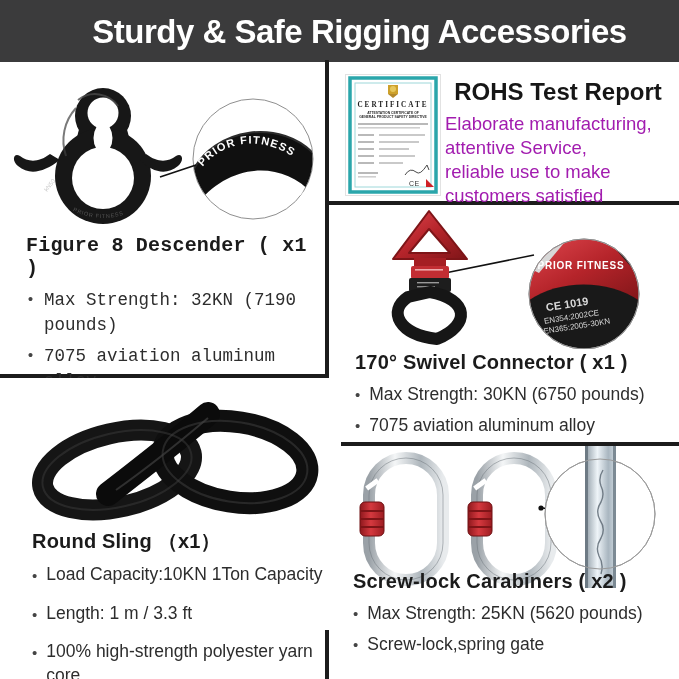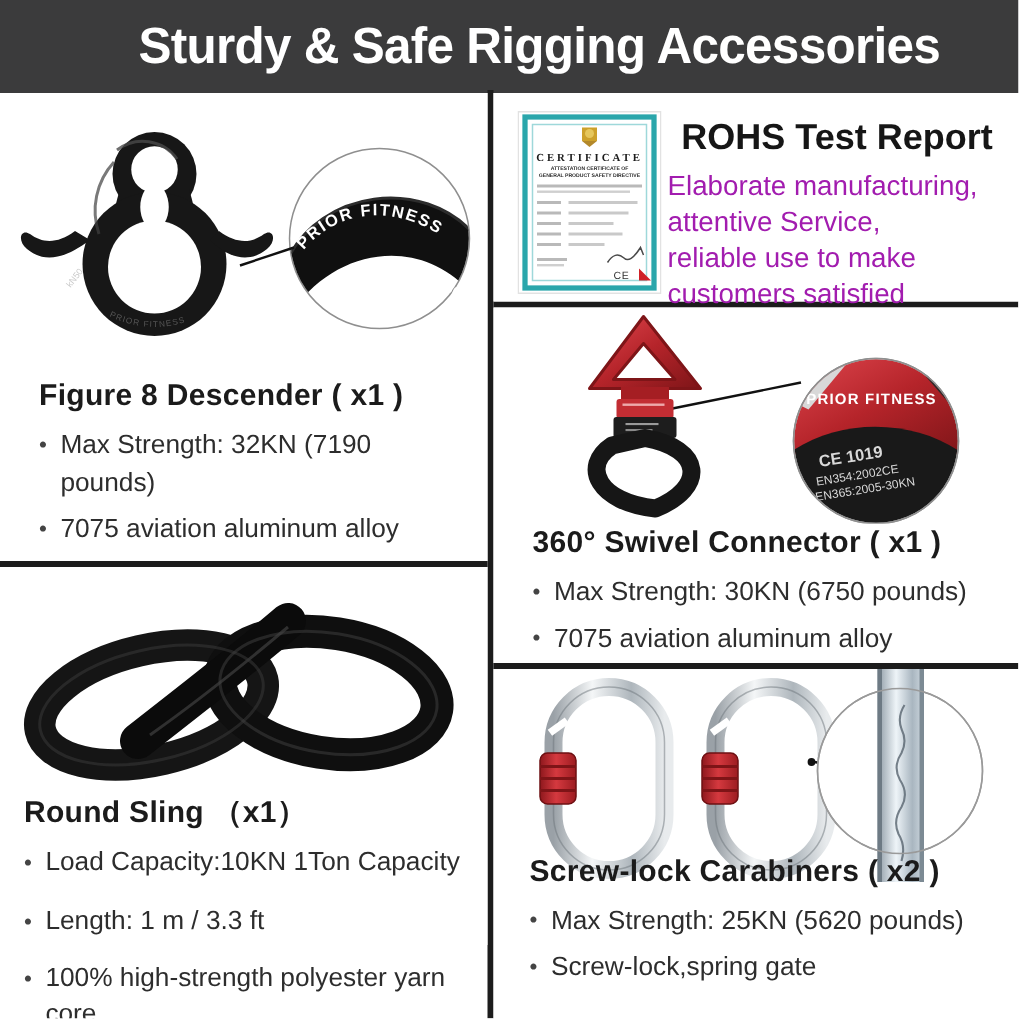--- a/index.html
+++ b/index.html
@@ -12,29 +12,29 @@
           transform:scaleX(0.97);white-space:nowrap;}
   
   .vline{position:absolute;left:325px;top:60px;width:4px;height:619px;background:#1c1c1c;}
   .hline{position:absolute;height:4px;background:#1c1c1c;}
   #lineA{left:0;top:374px;width:325px;}
   #lineC{left:329px;top:201px;width:350px;}
   #lineD{left:329px;top:442px;width:350px;}
   
   .sec{position:absolute;background:#fff;}
   #secA{left:0;top:62px;width:325px;height:312px;}
-  #secB{left:0;top:378px;width:325px;height:252px;}
+  #secB{left:16px;top:378px;width:325px;height:252px;}
   #secC{left:329px;top:62px;width:350px;height:139px;}
   #secD{left:329px;top:205px;width:350px;height:237px;}
   #secE{left:329px;top:446px;width:350px;height:233px;}
   .ptitle{font-size:20px;font-weight:700;color:#1b1b1b;letter-spacing:0.2px;margin:0;}
   ul.spec{list-style:none;margin:8px 0 0 0;padding:0;font-size:17.5px;color:#2d2d2d;}
   ul.spec li{display:flex;gap:9px;line-height:1.45;margin-bottom:5px;}
   ul.spec li .dot{flex:0 0 auto;color:#444;font-size:15px;line-height:1.7;}
-  #secA .txt{position:absolute;left:26px;top:191px;width:288px;}
+  #secA .txt{position:absolute;left:26px;top:172px;width:288px;font-family:Liberation Mono, monospace;}
   #secB .txt{position:absolute;left:16px;top:150px;width:306px;}
   #secB ul.spec li{margin-bottom:13px;line-height:1.35;}
   #secD .txt{position:absolute;left:26px;top:146px;width:318px;}
   #secE .txt{position:absolute;left:24px;top:124px;width:320px;}
   
   #secC .cert{position:absolute;left:16px;top:12px;}
   #secC .rtxt{position:absolute;left:116px;top:14px;width:226px;}
   #secC .rtitle{font-size:24px;font-weight:700;color:#161616;text-align:center;margin:2px 0 6px 0;}
   #secC .rbody{font-size:18.5px;color:#a21caf;line-height:1.3;}
   .prodsvg{position:absolute;display:block;}
@@ -221,21 +221,21 @@
         <rect x="85" y="51" width="32" height="9" fill="#a51e23"></rect>
         <rect x="82" y="59" width="38" height="13" rx="2" fill="#c22d33"></rect>
         <rect x="86" y="62" width="28" height="1.6" fill="#eea9ab"></rect>
         <rect x="80" y="71" width="42" height="14" rx="2" fill="#1d1d1d"></rect>
         <rect x="88" y="75" width="22" height="1.4" fill="#9a9a9a"></rect>
         <rect x="88" y="79" width="18" height="1.4" fill="#8a8a8a"></rect>
         <path d="M101 85 C140 92,142 118,108 132 C70 128,58 104,79 90 Z" fill="none" stroke="#161616" stroke-width="12" stroke-linejoin="round"></path>
       </g>
     </svg>
     <div class="txt">
-      <h2 class="ptitle">360° Swivel Connector ( x1 )</h2>
+      <h2 class="ptitle">170° Swivel Connector ( x1 )</h2>
       <ul class="spec">
         <li>
             <span class="dot">•</span>
             <span>Max Strength: 30KN (6750 pounds)</span>
           </li>
         <li>
             <span class="dot">•</span>
             <span>7075 aviation aluminum alloy</span>
           </li>
       </ul>

